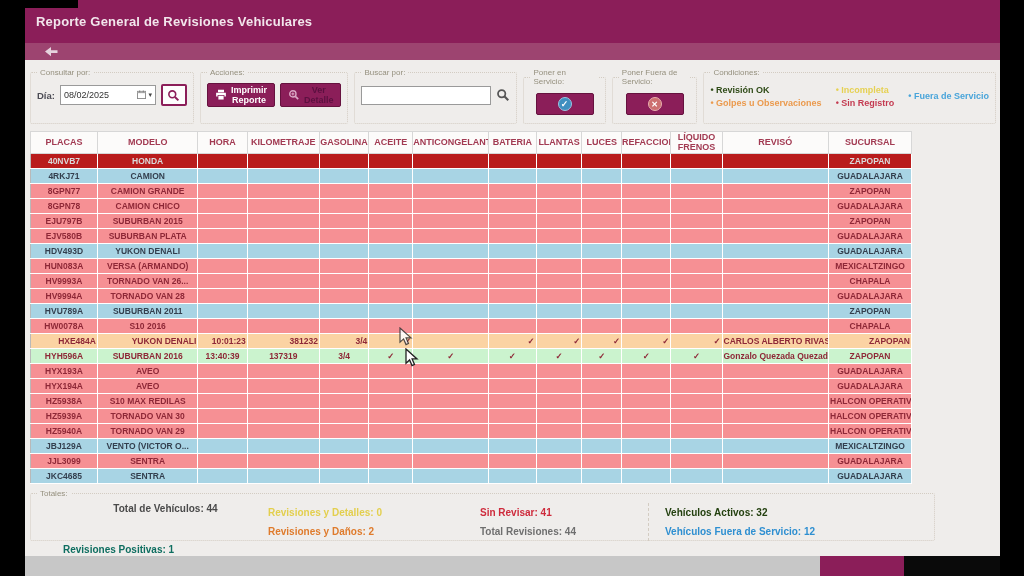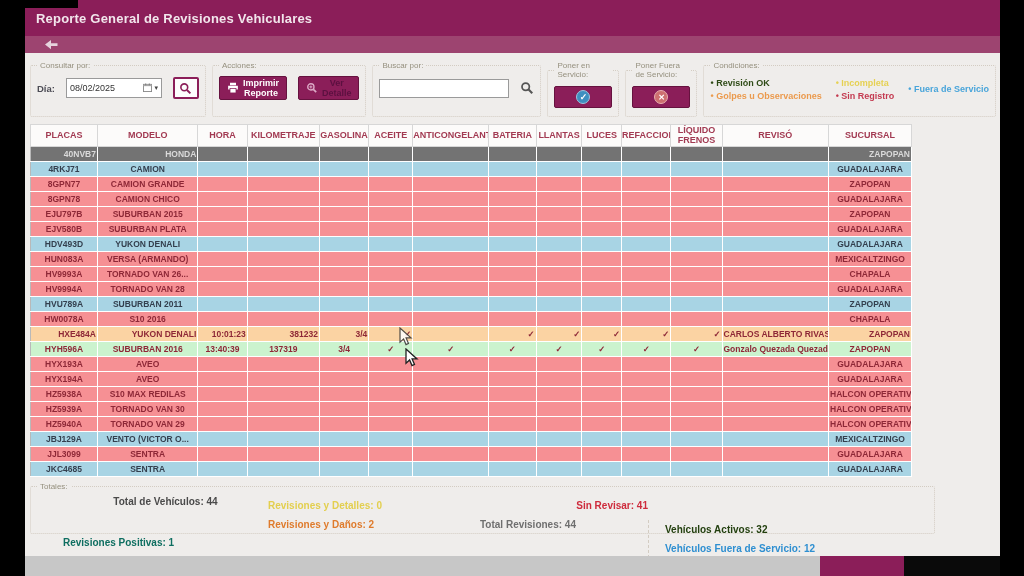--- a/index.html
+++ b/index.html
@@ -1,36 +1,36 @@
 <!DOCTYPE html>
 <html><head>
 <meta charset="utf-8">
 <style>
   * { margin:0; padding:0; box-sizing:border-box; }
   html,body { width:1024px; height:576px; background:#000; font-family:"Liberation Sans", sans-serif; }
   .stage { position:relative; width:1024px; height:576px; background:#000; overflow:hidden; }
   .app { position:absolute; left:25px; top:0; width:975px; height:576px; background:#efedeb; }
 
   
-  .titlebar { height:36px; background:#8b1e59; display:flex; align-items:center; padding-left:11px; }
+  .titlebar { height:43px; background:#8b1e59; display:flex; align-items:center; padding-left:11px; }
   .titlebar span { color:#f2e6ec; font-size:13px; font-weight:bold; letter-spacing:.2px; }
   .navstrip { height:17px; background:#9d4470; display:flex; align-items:center; padding-left:20px; }
   .top-glitch { position:absolute; left:0; top:0; width:78px; height:8px; background:#000; }
 
   
   .toolbar { display:flex; gap:6px; margin:8px 4px 0 5px; align-items:stretch; }
   fieldset { border:1px dotted #d3ccc2; border-radius:2px; padding:4px 6px 5px 6px; background:transparent; }
   fieldset legend { font-size:8px; color:#95907e; padding:0 3px; }
   .fs-consultar { width:176px; }
   .fs-acciones  { width:152px; }
   .fs-buscar    { width:163px; }
   .fs-servicio  { width:96px; }
   .fs-fuera     { width:100px; }
   .fs-cond      { flex:1; }
-  .fs-row { display:flex; align-items:center; gap:11px; height:28px; }
+  .fs-row { display:flex; align-items:center; gap:5px; height:28px; }
 
   .lbl { font-size:9.5px; color:#4c4c55; font-weight:bold; }
   .datefield { width:96px; height:20px; background:#fff; border:1px solid #9a9a9a; display:flex; align-items:center; font-size:9px; color:#333; padding:0 3px; }
   .datefield .dtxt { flex:1; }
   .datefield .cal { font-size:8px; color:#777; }
   .datefield .caret { font-size:7px; color:#444; margin-left:2px; }
   .sq-btn { width:26px; height:22px; background:#fdfdfd; border:2px solid #8b1e59; border-radius:2px; display:flex; align-items:center; justify-content:center; cursor:pointer; }
 
   .m-btn { background:#8b1e59; border:1px solid #66123f; border-radius:2px; color:#fff; font-size:9px; font-weight:bold; display:flex; align-items:center; gap:4px; padding:0 7px; height:24px; cursor:pointer; }
   .m-btn.disabled { color:#5c1040; }
@@ -44,31 +44,31 @@
 
   .cond-wrap { display:flex; align-items:center; gap:14px; height:30px; }
   .cond-col { display:flex; flex-direction:column; gap:3px; }
   .cond-item { font-size:9px; font-weight:bold; white-space:nowrap; }
 
   
   .table-wrap { margin:7px 0 0 5px; width:882px; }
   table { width:882px; border-collapse:collapse; table-layout:fixed; background:#fff; border:1px solid #b9b9b9; }
   thead th { background:#fcfbfa; color:#a23a52; font-size:9px; font-weight:bold; height:22px; line-height:1.05; border:1px solid #d7d7d7; text-align:center; overflow:hidden; }
   tbody td { height:15px; font-size:8.5px; font-weight:bold; text-align:center; overflow:hidden; white-space:nowrap; border-right:1px solid rgba(255,255,255,.55); border-bottom:1px solid rgba(255,255,255,.6); padding:0 1px; }
-  tr.row-dark  td { background:#737373; color:#dadada; border-right-color:rgba(255,255,255,.22); border-bottom-color:rgba(255,255,255,.25);text-align:right; }
+  tr.row-dark  td { background:#b91c1c; color:#dadada; border-right-color:rgba(255,255,255,.22); border-bottom-color:rgba(255,255,255,.25); }
   tr.row-blue  td { background:#a8d4e4; color:#333f4e; }
   tr.row-pink  td { background:#f69094; color:#8e2837; }
   tr.row-orange td { background:#fbd3a3; color:#8e2837;text-align:right; }
   tr.row-green td { background:#cbf3ce; color:#8e2837; }
 
   
   .totales { margin:5px 0 0 5px; width:905px; height:52px; }
   .totales-grid { display:grid; grid-template-columns:205px 212px 168px 1fr; padding:1px 0 1px 26px; }
   .tot-col { display:flex; flex-direction:column; justify-content:space-around; height:38px; }
-  .tot-col.sep { border-left:1px dashed #d3ccc2; padding-left:16px;margin-top:24px; }
+  .tot-col.sep { border-left:1px dashed #d3ccc2; padding-left:16px; }
   .stat { font-size:10px; font-weight:bold; white-space:nowrap; }
 
   
   .bottom-strip { position:absolute; left:0; bottom:0; width:975px; height:20px; background:#c7c7c7; }
   .bottom-strip .seg-magenta { position:absolute; left:795px; top:0; width:84px; height:20px; background:#8b1e59; }
   .bottom-strip .seg-black { position:absolute; left:879px; top:0; width:96px; height:20px; background:#0a0a0a; }
 
   .cursor { position:absolute; pointer-events:none; }
 </style>
 </head>
@@ -592,21 +592,21 @@
       <div class="totales-grid">
         <div class="tot-col">
           <span class="stat" style="color: rgb(74, 74, 74); text-align: center;">Total de Vehículos: 44</span>
           <span class="stat" style="color: rgb(14, 110, 96); margin-top: 30px;">Revisiones Positivas: 1</span>
         </div>
         <div class="tot-col">
           <span class="stat" style="color: rgb(227, 207, 78);">Revisiones y Detalles: 0</span>
           <span class="stat" style="color: rgb(223, 123, 44);">Revisiones y Daños: 2</span>
         </div>
         <div class="tot-col">
-          <span class="stat" style="color: rgb(206, 43, 60); text-align: right;">Sin Revisar: 41</span>
+          <span class="stat" style="color: rgb(206, 43, 60);">Sin Revisar: 41</span>
           <span class="stat" style="color: rgb(111, 111, 111);">Total Revisiones: 44</span>
         </div>
         <div class="tot-col sep">
           <span class="stat" style="color: rgb(35, 64, 15);">Vehículos Activos: 32</span>
           <span class="stat" style="color: rgb(46, 143, 209);">Vehículos Fuera de Servicio: 12</span>
         </div>
       </div>
     </fieldset>
 
     <div class="bottom-strip">

